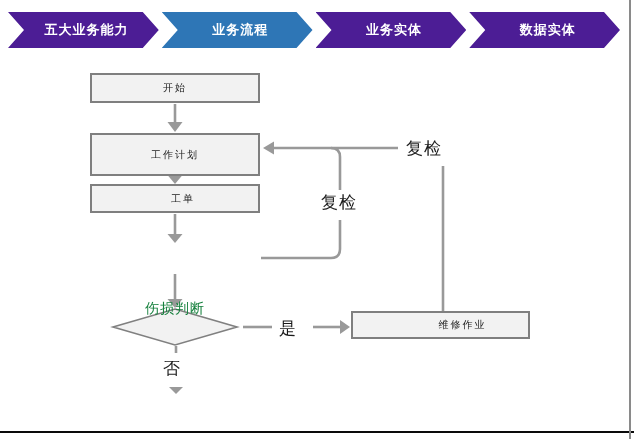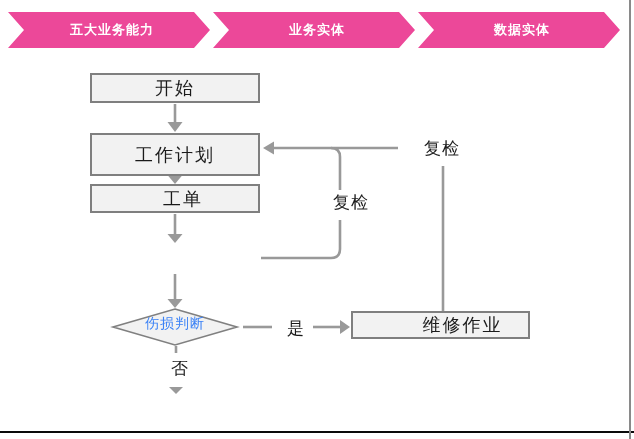--- a/index.html
+++ b/index.html
@@ -8,63 +8,64 @@
     font-family:"Liberation Sans",sans-serif;
   }
   
   .frame-bottom{position:absolute;left:0;top:431px;width:634px;height:2px;background:#0a0a0a;}
   .frame-right{position:absolute;left:629px;top:0;width:2px;height:439px;background:#8a8a8a;}
 
   
   .chevrons{position:absolute;left:8px;top:12px;width:612px;height:36px;display:flex;gap:3px;}
   .chevron{
     flex:1;display:flex;align-items:center;justify-content:center;
-    background:#ec4899;color:#fff;font-size:13px;font-weight:bold;letter-spacing:1px;
+    background:#4c1d95;color:#fff;font-size:13px;font-weight:bold;letter-spacing:1px;
     clip-path:polygon(0 0, calc(100% - 16px) 0, 100% 50%, calc(100% - 16px) 100%, 0 100%, 16px 50%);
     padding-left:6px;box-sizing:border-box;cursor:pointer;white-space:nowrap;
   }
   .chevron.active{background:#2E76B6;}
 
   
   .connectors{position:absolute;left:0;top:0;width:634px;height:439px;}
 
   
   .node{
     position:absolute;box-sizing:border-box;background:#F2F2F2;border:2px solid #7F7F7F;
     display:flex;align-items:center;justify-content:center;
-    font-size:18px;color:#1a1a1a;letter-spacing:2px;
+    font-size:10px;color:#1a1a1a;letter-spacing:2px;
   }
   .node-start{left:90px;top:73px;width:170px;height:30px;}
   .node-workplan{left:90px;top:133px;width:170px;height:43px;}
   .node-workorder{left:90px;top:184px;width:170px;height:29px;padding-left:16px;}
   .node-inspection{left:90px;top:244px;width:170px;height:29px;}
   .node-end{left:90px;top:395px;width:170px;height:29px;}
   .node-repair{left:351px;top:311px;width:179px;height:28px;padding-left:44px;}
 
   .diamond-label{
-    position:absolute;left:113px;top:306px;width:124px;height:36px;
+    position:absolute;left:113px;top:291px;width:124px;height:36px;
     display:flex;align-items:center;justify-content:center;
-    font-size:14px;color:#3b82f6;letter-spacing:1px;
+    font-size:14px;color:#15803d;letter-spacing:1px;
   }
 
   .edge-label{
-    position:absolute;color:#1a1a1a;font-size:17px;text-align:right;letter-spacing:1px;
+    position:absolute;color:#1a1a1a;font-size:17px;text-align:left;letter-spacing:1px;
   }
   .lbl-recheck-outer{left:406px;top:137px;width:54px;}
   .lbl-recheck-inner{left:321px;top:191px;width:48px;background:#fff;}
   .lbl-yes{left:279px;top:317px;width:26px;}
   .lbl-no{left:163px;top:357px;width:26px;}
 </style>
 </head>
 <body>
 
 <div class="stage">
 
   <div class="chevrons">
     <div class="chevron">五大业务能力</div>
+    <div class="chevron active">业务流程</div>
     <div class="chevron">业务实体</div>
     <div class="chevron">数据实体</div>
   </div>
 
   <svg class="connectors" viewBox="0 0 634 439" xmlns="http://www.w3.org/2000/svg">
     <g stroke="#999999" stroke-width="2.6" fill="none">
 
       <path d="M175 104 V122"></path>
       <path d="M175 163 V175"></path>
       <path d="M175 214 V234"></path>

